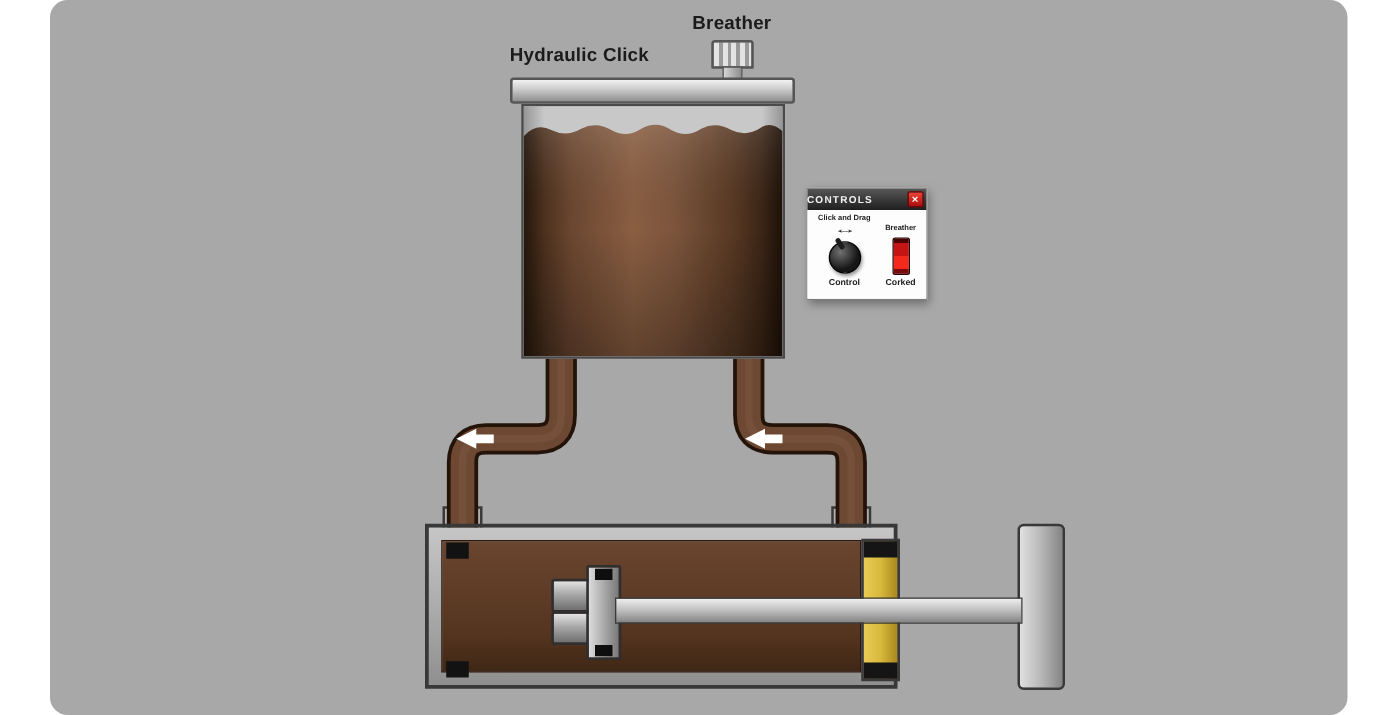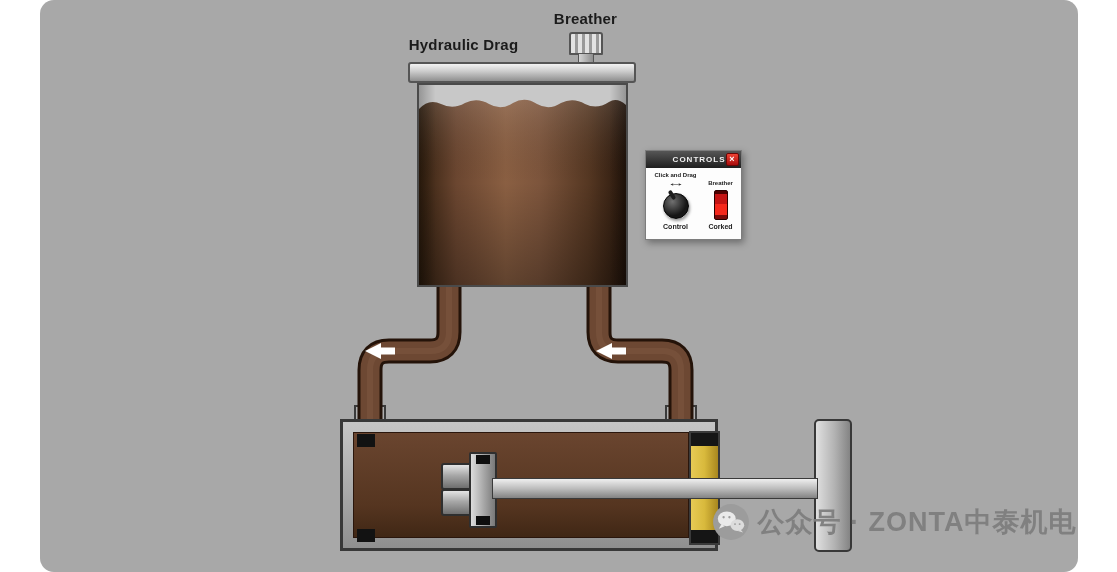--- a/index.html
+++ b/index.html
@@ -31,21 +31,21 @@
   .gland{position:absolute;left:346px;top:9px;width:31px;height:114px;background:linear-gradient(90deg,#e8ca55,#d8b93c 50%,#a8871f);border:2px solid #3a3a3a;box-sizing:border-box;}
   .gland-cap{position:absolute;left:0;width:27px;height:13px;background:#151515;}
   .rod{position:absolute;left:452px;top:478px;width:326px;height:21px;z-index:4;box-sizing:border-box;
     background:linear-gradient(180deg,#efefef,#bdbdbd 50%,#838383);border:1px solid #3a3a3a;}
   .end-plate{position:absolute;left:774px;top:419px;width:38px;height:133px;z-index:3;box-sizing:border-box;
     background:linear-gradient(90deg,#e0e0e0,#b2b2b2 55%,#848484);border:2px solid #383838;border-radius:5px;}
 
   
   .panel{position:absolute;left:605px;top:150px;width:97px;height:90px;z-index:6;background:#fdfdfd;border:1px solid #7d7d7d;box-shadow:2px 3px 7px rgba(0,0,0,.35);box-sizing:border-box;}
   .panel-header{height:17px;background:linear-gradient(180deg,#565656,#1f1f1f);display:flex;align-items:center;cursor:move;}
-  .panel-title{flex:1;text-align:right;color:#f2f2f2;font-size:8px;font-weight:700;letter-spacing:1px;padding-left:10px;}
+  .panel-title{flex:1;text-align:left;color:#f2f2f2;font-size:8px;font-weight:700;letter-spacing:1px;}
   .close-btn{width:13px;height:13px;margin-right:2px;background:linear-gradient(180deg,#ef4335,#a80d0d);border:1px solid #6b0505;border-radius:2px;color:#fff;font-size:9px;font-weight:700;line-height:11px;text-align:center;cursor:pointer;box-sizing:border-box;}
   .panel-body{position:relative;height:71px;background:#fdfdfd;}
   .hint{position:absolute;left:4px;top:4px;width:52px;text-align:center;font-size:6px;font-weight:700;color:#222;}
   .hint-arrow{position:absolute;left:4px;top:10px;width:52px;text-align:center;font-size:9px;color:#222;transform:scaleX(2.1);}
   .knob{position:absolute;left:17px;top:25px;width:26px;height:26px;border-radius:50%;cursor:grab;
     background:radial-gradient(circle at 35% 32%,#707070,#161616 62%);border:1px solid #000;box-shadow:1px 2px 3px rgba(0,0,0,.4);box-sizing:border-box;}
   .knob-pointer{position:absolute;left:6px;top:-4px;width:4px;height:10px;background:#1c1c1c;border-radius:2px;transform:rotate(-32deg);}
   .small-lbl{position:absolute;text-align:center;color:#222;}
   .switch{position:absolute;left:68px;top:22px;width:14px;height:30px;border-radius:2px;cursor:pointer;box-sizing:border-box;border:1px solid #2a0000;
     background:linear-gradient(180deg,#4d0000 0 12%,#c41414 12% 48%,#f5281c 48% 86%,#7a0a0a 86%);}
@@ -53,21 +53,21 @@
   
   .watermark{position:absolute;left:672px;top:503px;z-index:7;display:flex;align-items:center;gap:8px;}
   .wm-text{font-size:27px;font-weight:600;color:rgba(125,125,125,.95);letter-spacing:1px;white-space:nowrap;}
 </style>
 </head>
 <body>
 
 <div class="scene">
 
   <div class="lbl" style="left:486px;top:10px;width:120px;">Breather</div>
-  <div class="lbl" style="left:344px;top:36px;width:160px;">Hydraulic Drag</div>
+  <div class="lbl" style="left:344px;top:36px;width:160px;">Hydraulic Click</div>
 
   <div class="collar" style="left:314px;"></div>
   <div class="collar" style="left:625px;"></div>
 
   <svg class="pipes" width="1117" height="572" viewBox="0 0 1117 572">
     <g>
       <path d="M409 282 L409 332 Q409 351 390 351 L349 351 Q330 351 330 370 L330 430" fill="none" stroke="#241309" stroke-width="25"></path>
       <path d="M409 282 L409 332 Q409 351 390 351 L349 351 Q330 351 330 370 L330 430" fill="none" stroke="#6d4833" stroke-width="19"></path>
       <path d="M409 282 L409 332 Q409 351 390 351 L349 351 Q330 351 330 370 L330 430" fill="none" stroke="#7d5740" stroke-width="6" opacity="0.6"></path>
     </g>
@@ -142,28 +142,14 @@
       <div class="knob">
         <div class="knob-pointer"></div>
       </div>
       <div class="small-lbl" style="left:4px;top:55px;width:52px;font-size:7px;font-weight:700;">Control</div>
       <div class="small-lbl" style="left:56px;top:12px;width:38px;font-size:6px;font-weight:700;">Breather</div>
       <div class="switch"></div>
       <div class="small-lbl" style="left:56px;top:55px;width:38px;font-size:7px;font-weight:700;">Corked</div>
     </div>
   </div>
 
-  <div class="watermark">
-    <svg width="38" height="38" viewBox="0 0 36 36">
-      <circle cx="18" cy="18" r="17" fill="#9c9c9c"></circle>
-      <ellipse cx="14" cy="15" rx="8.5" ry="7" fill="#eaeaea"></ellipse>
-      <path d="M9 20 L6.5 24.5 L12 22 Z" fill="#eaeaea"></path>
-      <ellipse cx="24" cy="21" rx="6.5" ry="5.5" fill="#dcdcdc"></ellipse>
-      <path d="M27 25 L29.5 28 L24.5 26.5 Z" fill="#dcdcdc"></path>
-      <circle cx="11" cy="13.5" r="1.1" fill="#9c9c9c"></circle>
-      <circle cx="16.5" cy="13.5" r="1.1" fill="#9c9c9c"></circle>
-      <circle cx="21.8" cy="20" r="0.9" fill="#9c9c9c"></circle>
-      <circle cx="26.2" cy="20" r="0.9" fill="#9c9c9c"></circle>
-    </svg>
-    <span class="wm-text">公众号 · ZONTA中泰机电</span>
-  </div>
 
 </div>
 
 </body></html>

